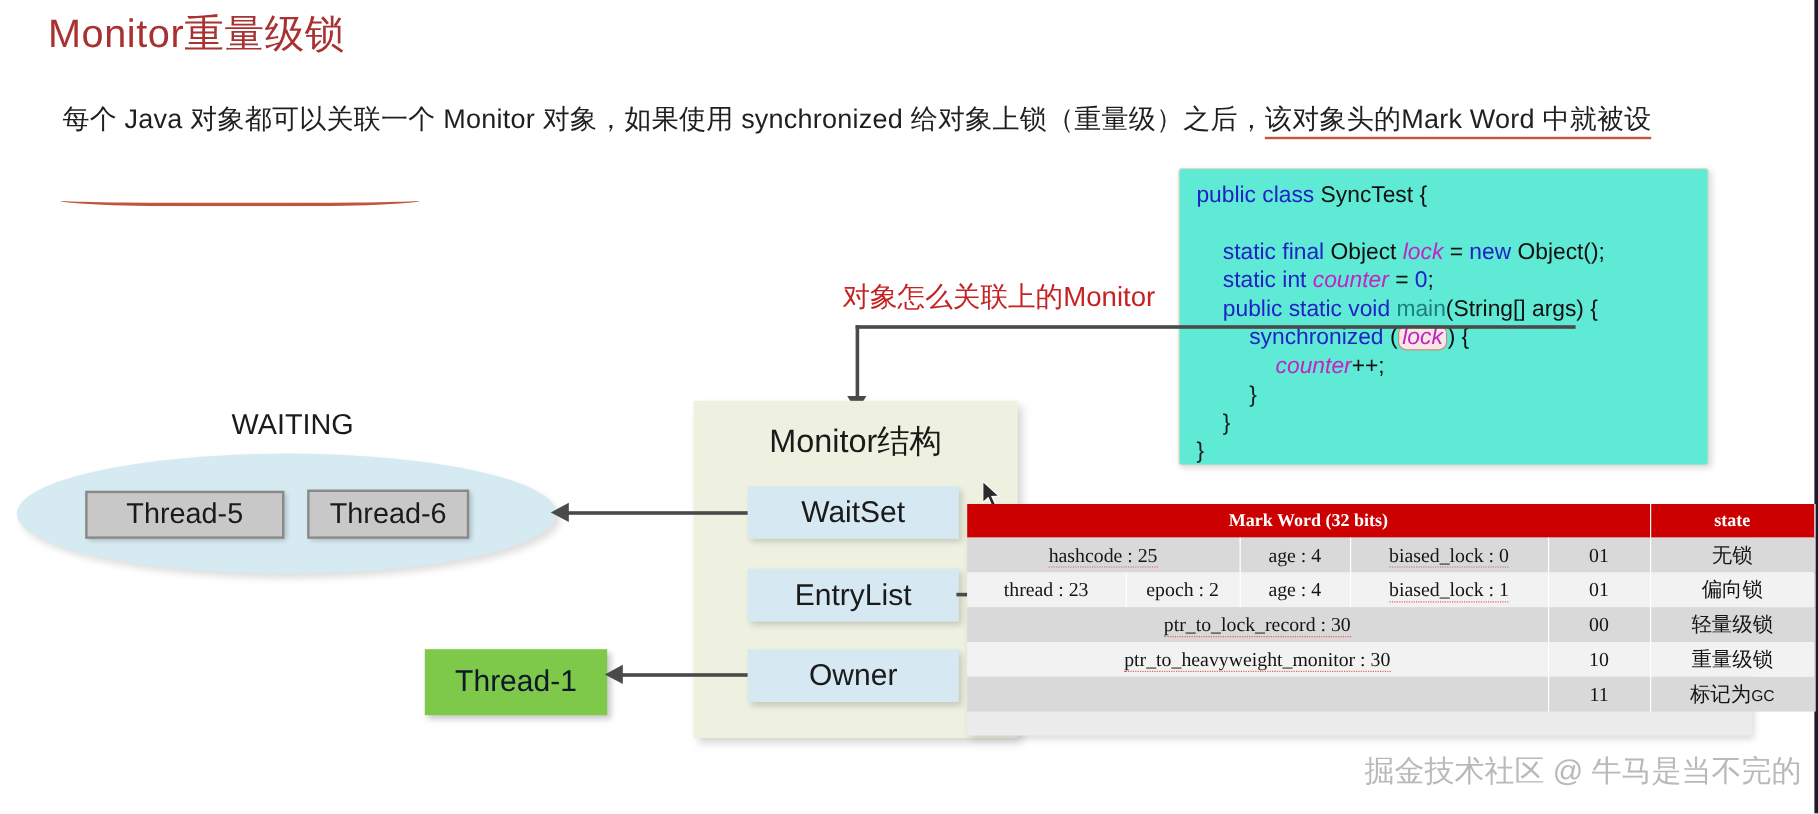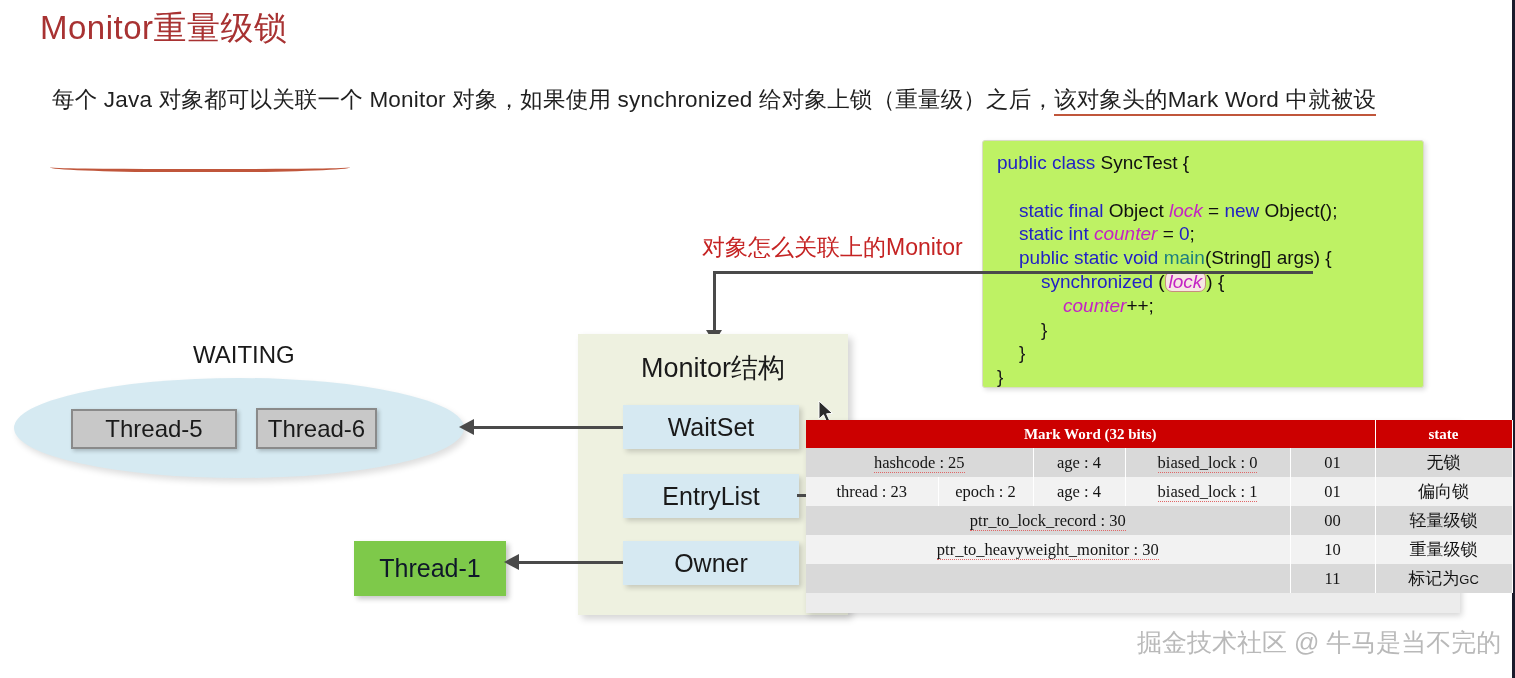--- a/index.html
+++ b/index.html
@@ -40,21 +40,21 @@
     position: absolute; left: 50px; top: 160px;
     width: 300px; height: 12px;
     border-bottom: 3px solid #c0563b;
     border-radius: 0 0 40% 40%;
   }
 
   
   #codeblock {
     position: absolute; left: 982px; top: 140px;
     width: 442px; height: 248px;
-    background: #bef264;
+    background: #5eead4;
     border: 1px solid #d9dcc4;
     border-radius: 3px;
     box-shadow: 2px 2px 5px rgba(0,0,0,0.14);
     padding: 10px 14px;
     font-family: "Liberation Sans", "DejaVu Sans", sans-serif;
     font-size: 19px;
     line-height: 23.8px;
     color: #1a1a1a;
     white-space: nowrap;
     overflow: hidden;
@@ -114,21 +114,21 @@
   }
   .thread-grey {
     position: absolute;
     background: #c8c8c8;
     border: 2px solid #8a8a8a;
     box-shadow: 2px 2px 4px rgba(0,0,0,0.22);
     font-size: 24px; color: #1a1a1a;
     display: flex; align-items: center; justify-content: center;
   }
   #thread5 { left: 71px; top: 409px; width: 166px; height: 40px; }
-  #thread6 { left: 256px; top: 408px; width: 121px; height: 41px; }
+  #thread6 { left: 256px; top: 408px; width: 135px; height: 41px; }
 
   #thread1 {
     position: absolute; left: 354px; top: 541px;
     width: 152px; height: 55px;
     background: #7ec94a;
     box-shadow: 3px 3px 5px rgba(0,0,0,0.22);
     font-size: 25px; color: #0f172a;
     display: flex; align-items: center; justify-content: center;
   }
 

